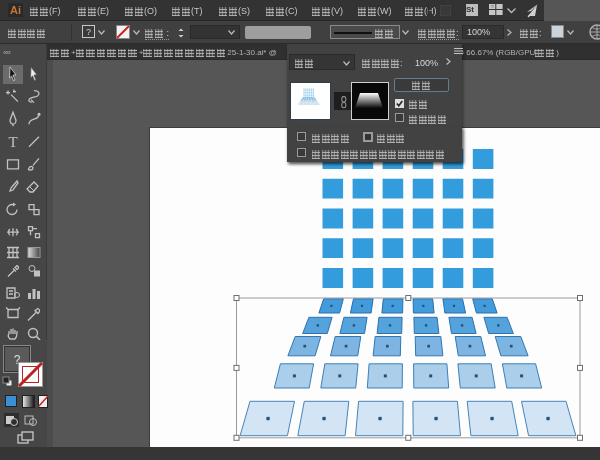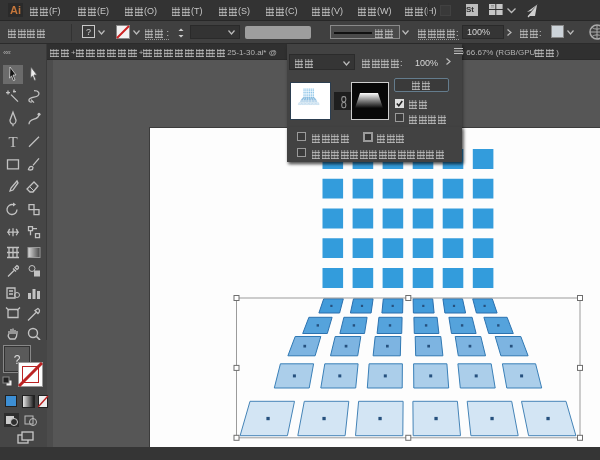--- a/index.html
+++ b/index.html
@@ -4,21 +4,21 @@
 svg{display:block;}
 html,body{width:600px;height:460px;overflow:hidden;background:#565656;font-family:"Liberation Sans",sans-serif;}
 .abs{position:absolute;}
 #stage{position:relative;width:600px;height:460px;}
 
 .mi span,.ptext span,#tabbar span{float:left;display:block;}
 i.k,i.kd,i.kt{float:left;width:8px;height:8.5px;margin:1px 1.5px 0 0;
 background-image:repeating-linear-gradient(0deg,rgba(198,198,198,.8) 0 1px,rgba(198,198,198,.14) 1px 3px),repeating-linear-gradient(90deg,rgba(198,198,198,.42) 0 1px,transparent 1px 3px);}
 i.kt{width:8.5px;height:8px;margin-right:2px;}
 
-#menubar{left:0;top:0;width:600px;height:21px;background:#333333;border-bottom:1px solid #272727;}
+#menubar{left:0;top:0;width:544px;height:21px;background:#333333;border-bottom:1px solid #272727;}
 #menubar .mi{position:absolute;top:6px;font-size:9px;color:#c6c6c6;}
 #ailogo{position:absolute;left:8px;top:3px;width:15px;height:14px;background:#2a2a2a;color:#c4763b;font-size:11px;font-weight:bold;text-align:center;line-height:14px;}
 
 #ctrlbar{left:0;top:21px;width:600px;height:23px;background:#404040;border-bottom:1px solid #2b2b2b;}
 
 #tabbar{left:47px;top:44px;width:553px;height:16px;background:#303030;border-bottom:1px solid #2a2a2a;}
 
 #toolbar{left:0;top:44px;width:47px;height:403px;background:#464646;border-right:1px solid #3a3a3a;}
 
 #paste{left:47px;top:60px;width:553px;height:387px;background:#565656;}

